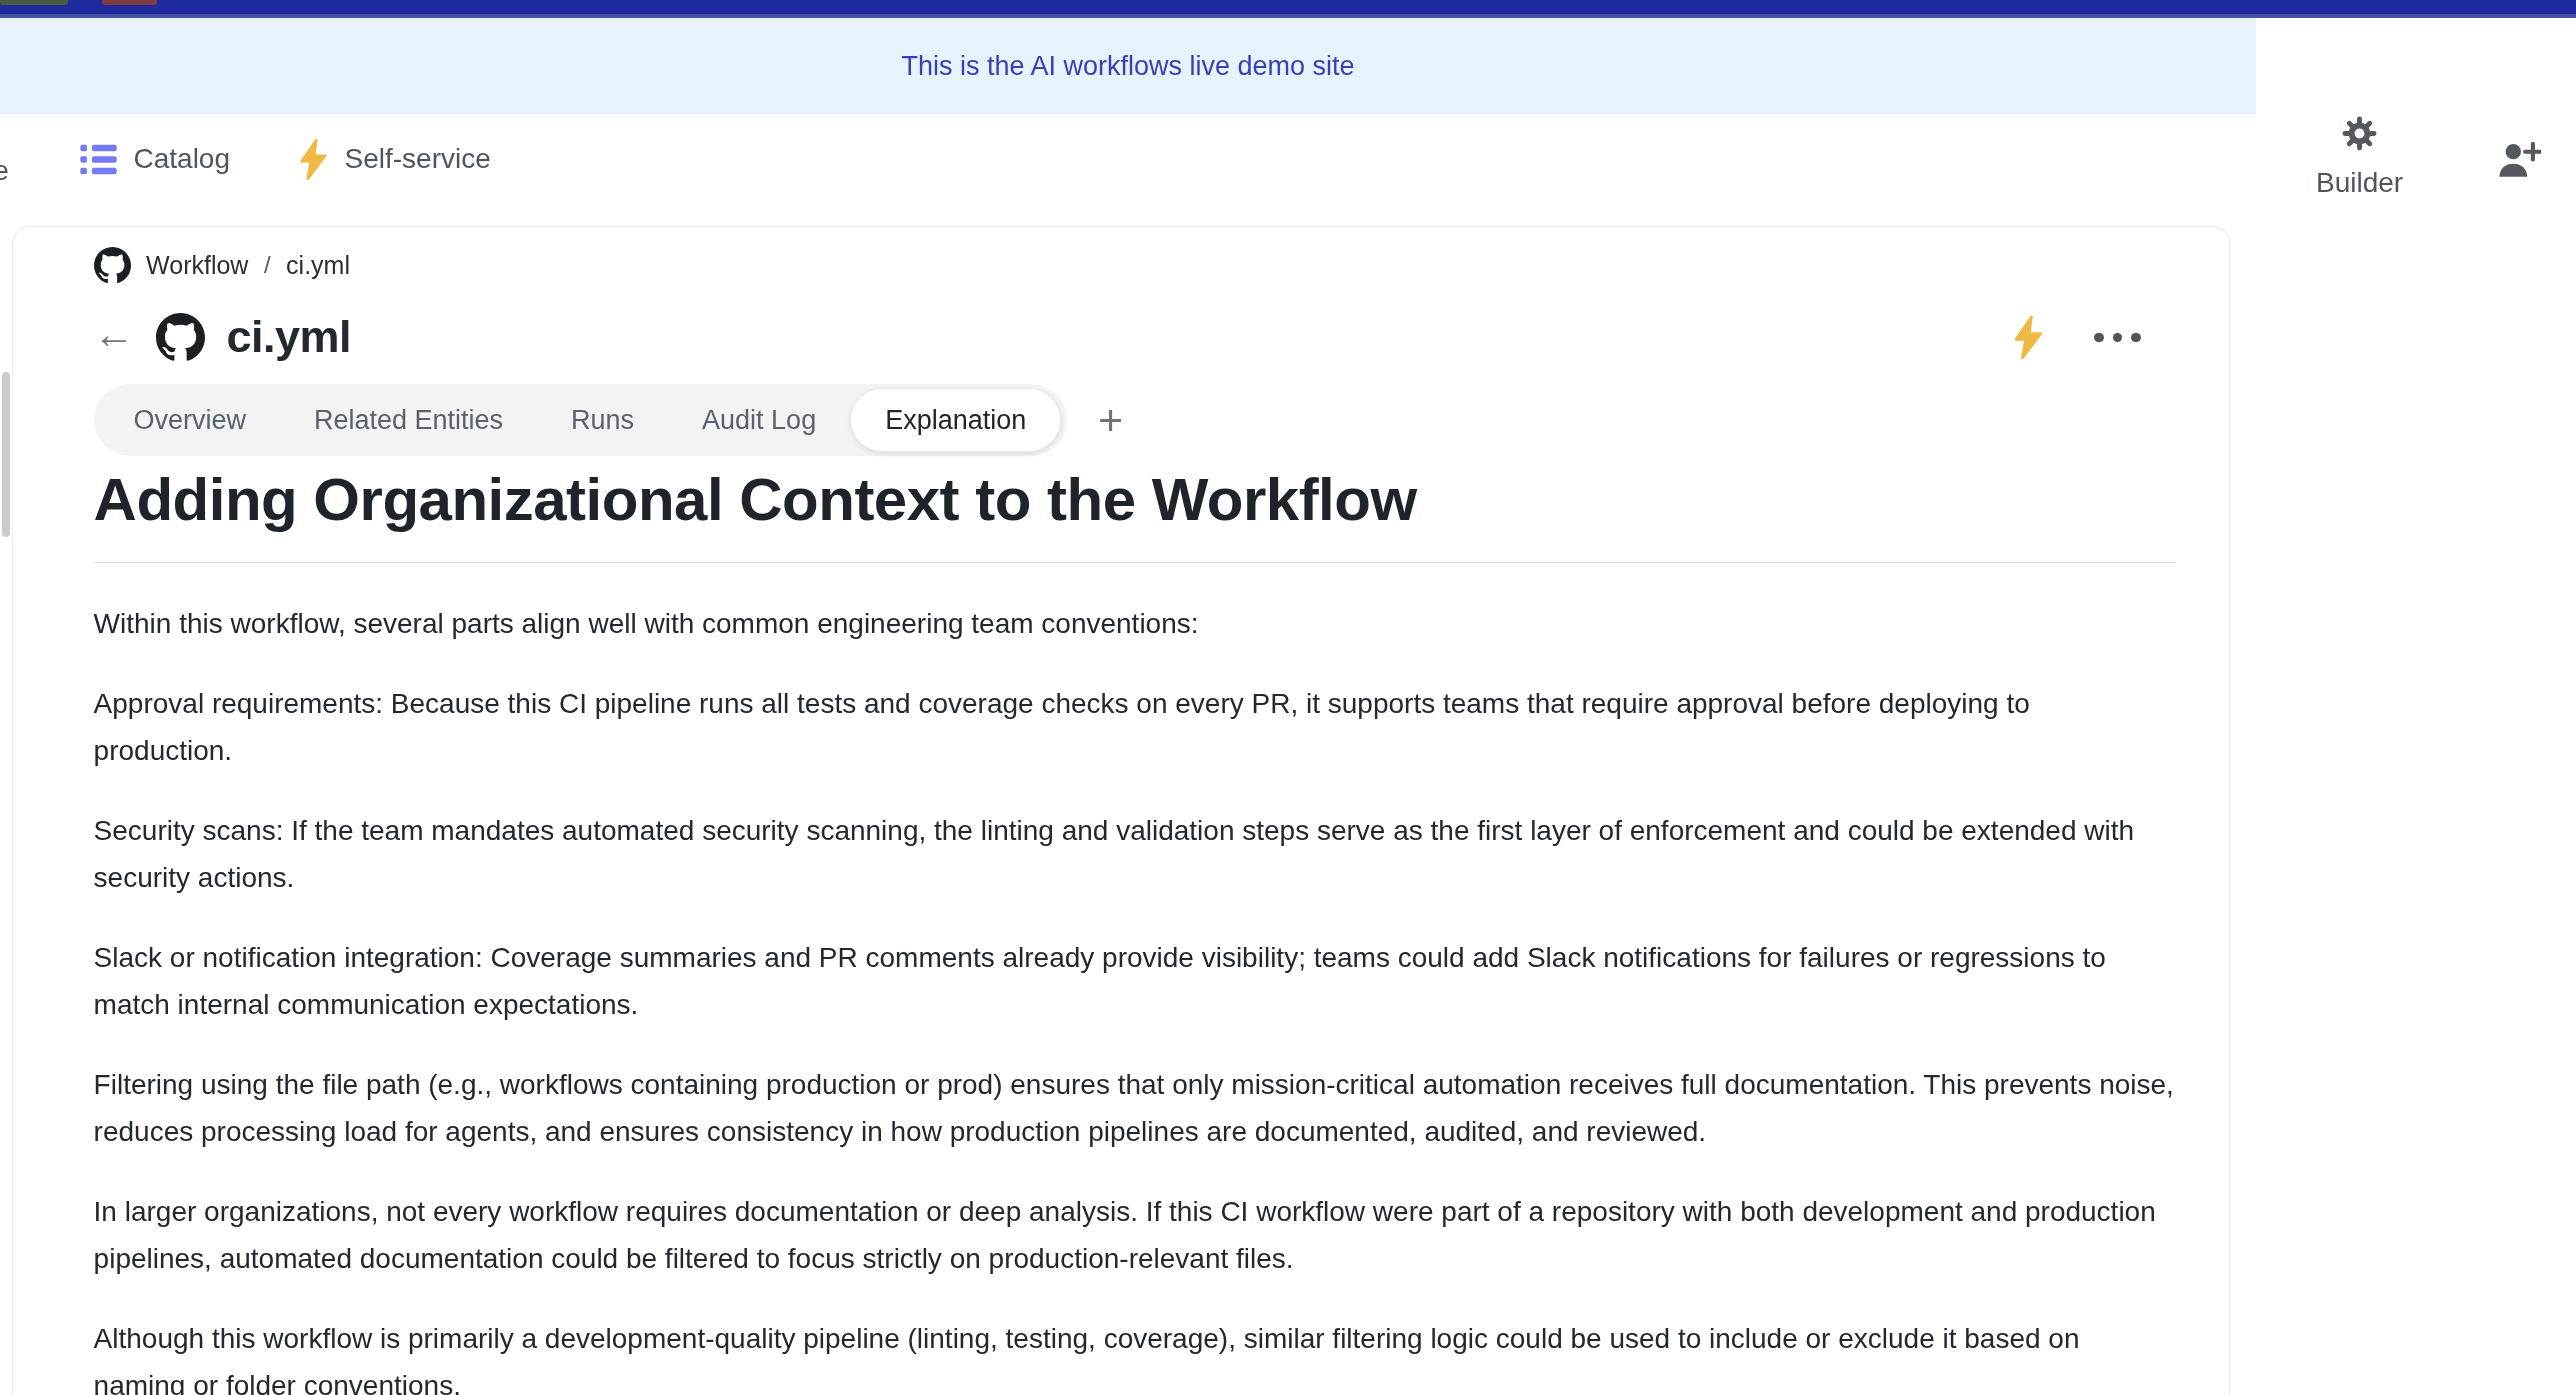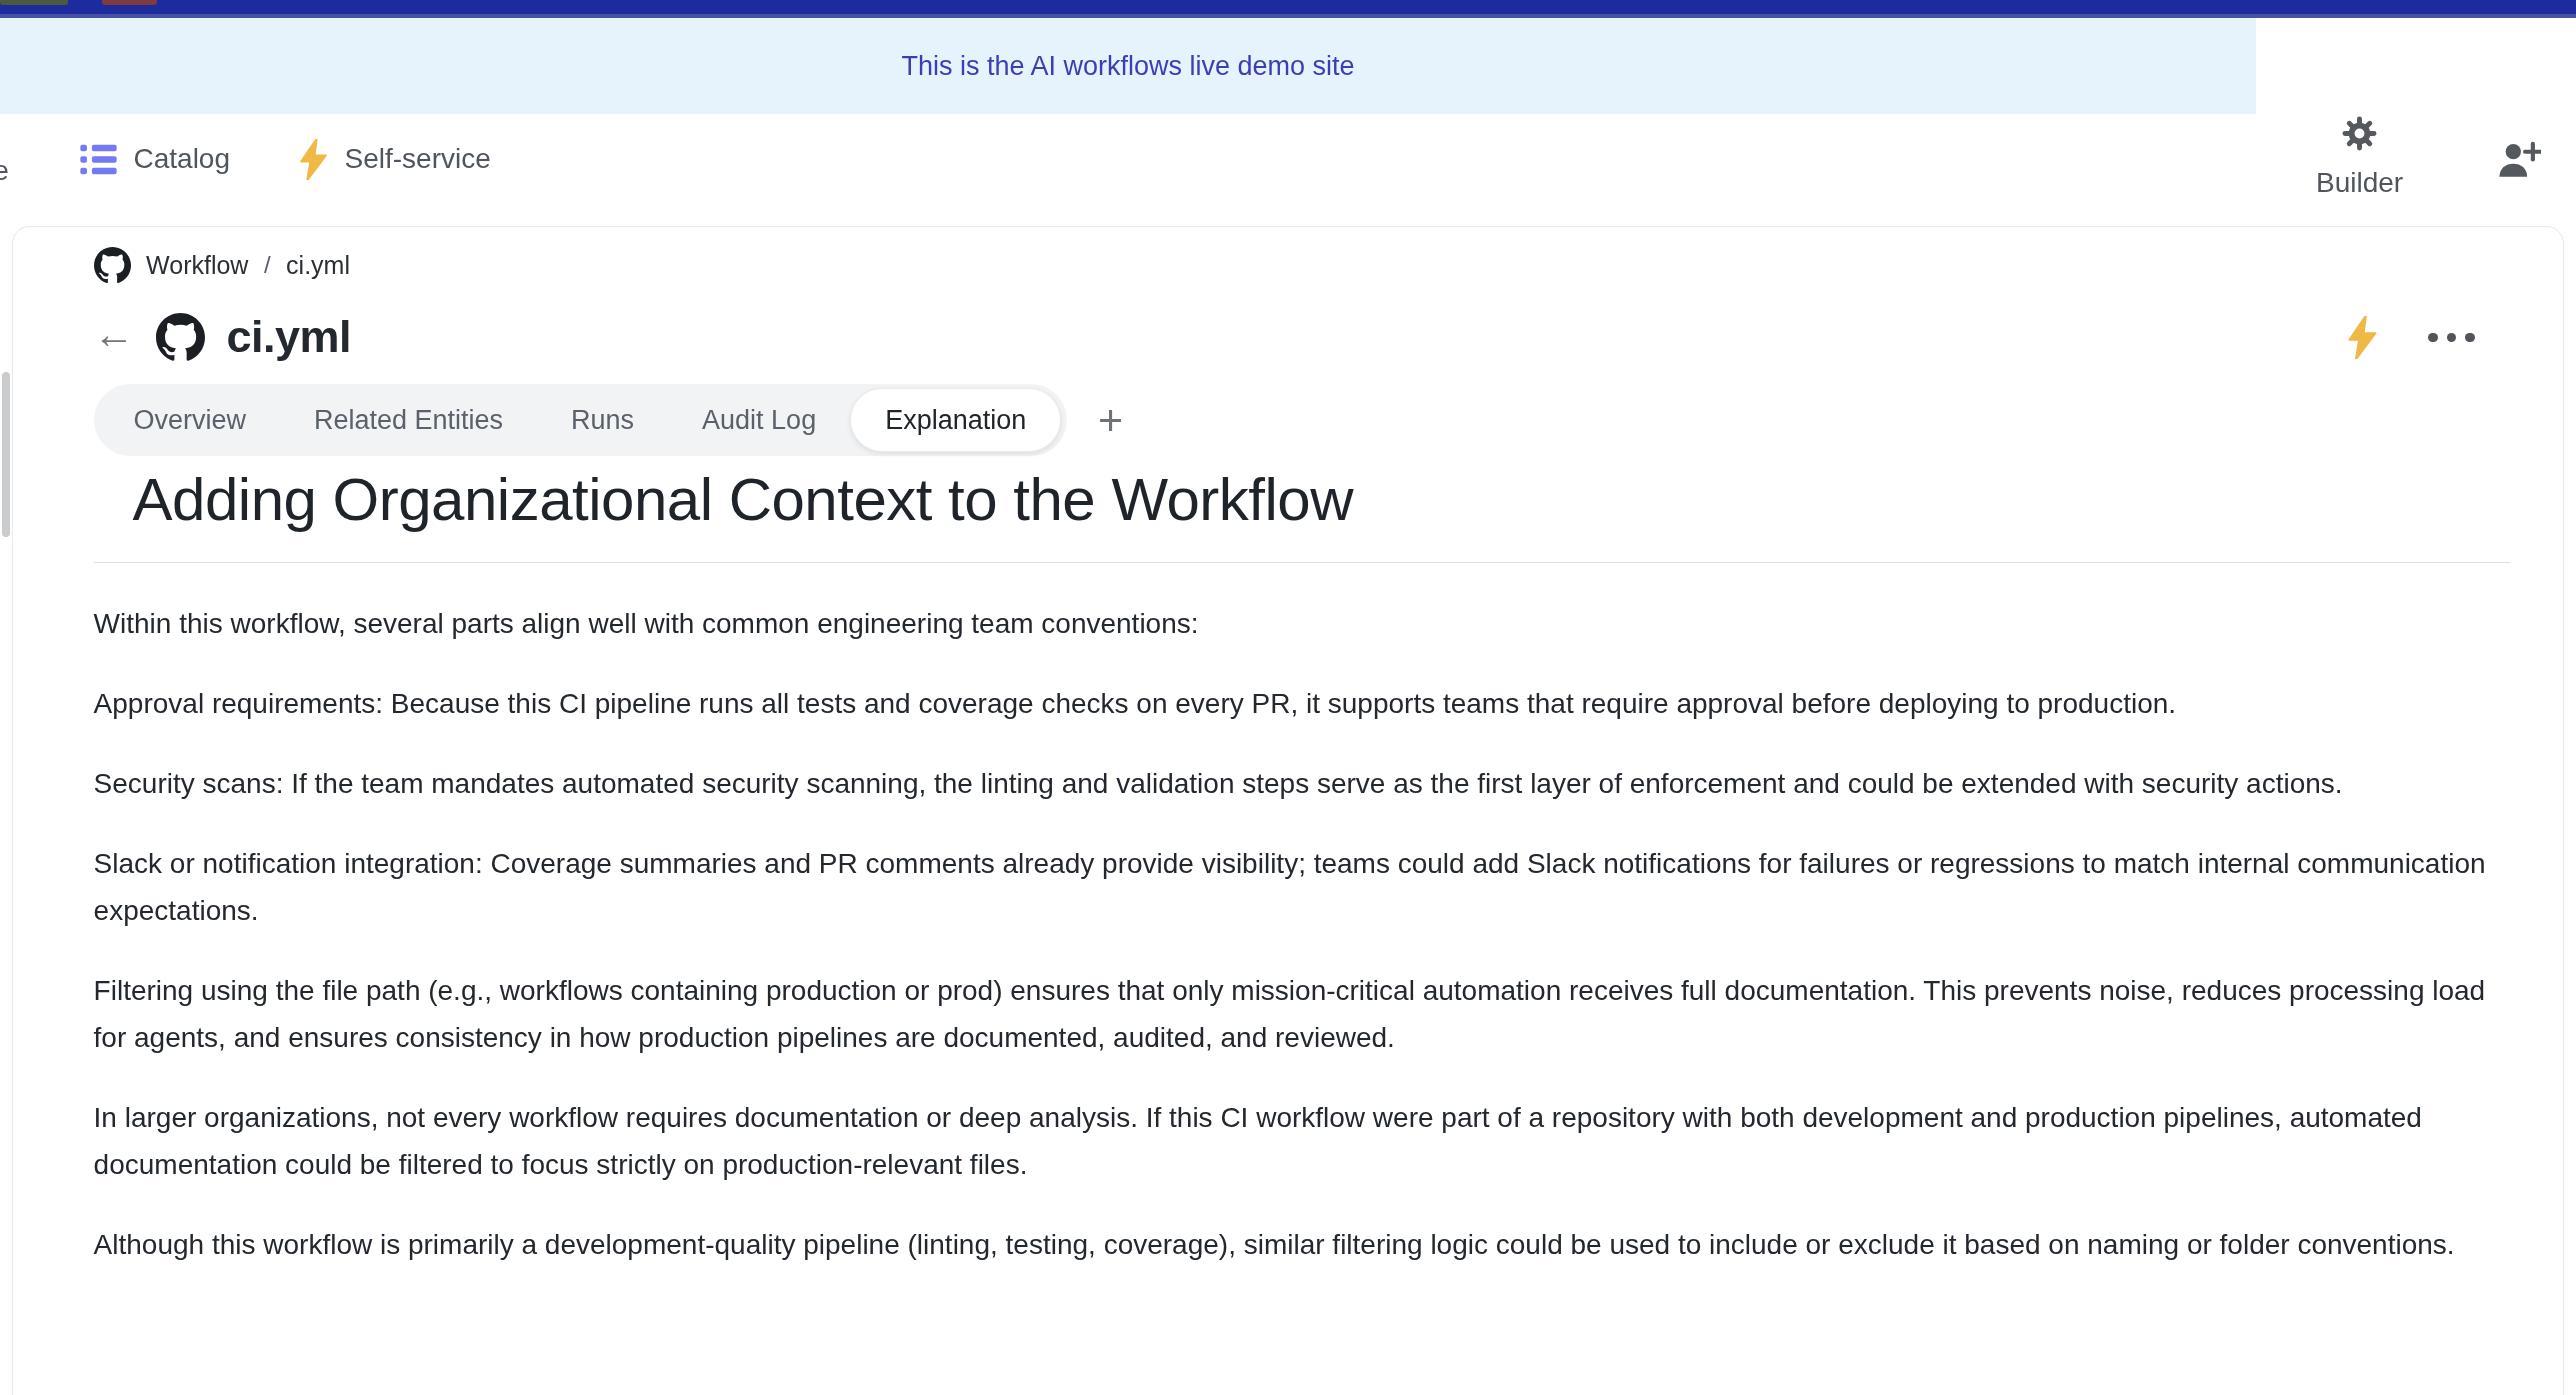--- a/index.html
+++ b/index.html
@@ -30,21 +30,21 @@
     font-size:28px;color:var(--nav-text);}
   .nav-item{position:absolute;top:0;height:88px;display:flex;align-items:center;gap:16.5px;cursor:pointer;}
   .nav-item .label{font-size:28px;color:var(--nav-text);}
   .nav-catalog{left:80px;}
   .nav-selfservice{left:299px;}
 
   .nav-builder{left:2316px;gap:14.6px;flex-direction:column;}
   .nav-invite{left:2496px;}
 
   
-  .panel{position:absolute;left:11.6px;top:226px;width:2552px;height:1170px;background:#fff;
+  .panel{position:absolute;left:11.6px;top:226px;width:2218px;height:1170px;background:#fff;
     border:1.9px solid var(--border);border-bottom:none;border-radius:17.5px 17.5px 0 0;overflow:hidden;}
   .left-gutter-thumb{position:absolute;left:1.9px;top:372px;width:7.8px;height:165px;
     border-radius:3.9px;background:var(--scrollbar);}
 
   
   .breadcrumb{position:absolute;left:81px;top:15.5px;height:45px;display:flex;align-items:center;gap:15.5px;}
   .breadcrumb .crumb{font-size:25px;color:#2a2f35;cursor:pointer;}
   .breadcrumb .sep{font-size:24px;color:#59606a;}
 
   
@@ -60,21 +60,21 @@
   .tabs{display:inline-flex;align-items:center;height:72px;background:var(--tab-bg);
     border-radius:36px;padding:0 5.8px;}
   .tab{padding:0 34px;height:72px;display:flex;align-items:center;font-size:27px;
     color:var(--tab-inactive);cursor:pointer;white-space:nowrap;}
   .tab.active{background:#fff;height:64px;border-radius:32px;border:1.9px solid #e9ebee;
     box-shadow:0 1.9px 5.8px rgba(31,35,40,.10);color:#20252b;font-weight:500;}
   .tab-add{margin-left:31px;font-size:43px;color:#6e7378;cursor:pointer;line-height:1;}
 
   
   .article{position:absolute;left:0;top:238px;width:100%;padding:0 53px 0 81px;}
-  .article h1{font-size:60px;line-height:70px;font-weight:400;color:#1f242a;letter-spacing:-0.5px;margin-left:39px;}
+  .article h1{font-size:60px;line-height:70px;font-weight:700;color:#1f242a;letter-spacing:-0.5px;}
   .article hr{border:none;border-top:1.9px solid #dcdfe3;margin:27px 0 37px 0;}
   .article p{font-size:28px;line-height:47px;color:var(--text-body);margin:0 0 33px 0;}
 
   svg{display:block;}
 </style>
 </head>
 <body>
 
 <div class="topbar"></div>
 <div class="sliver green"></div>

